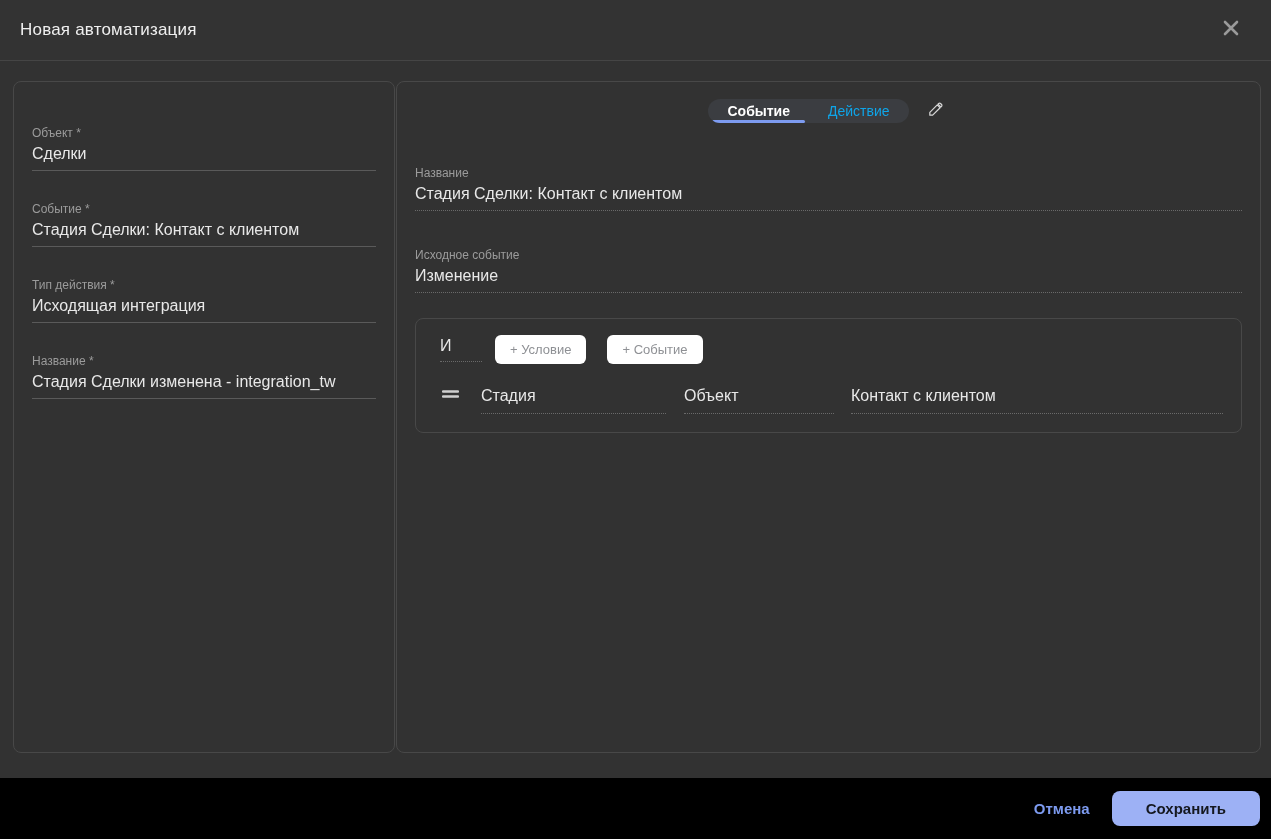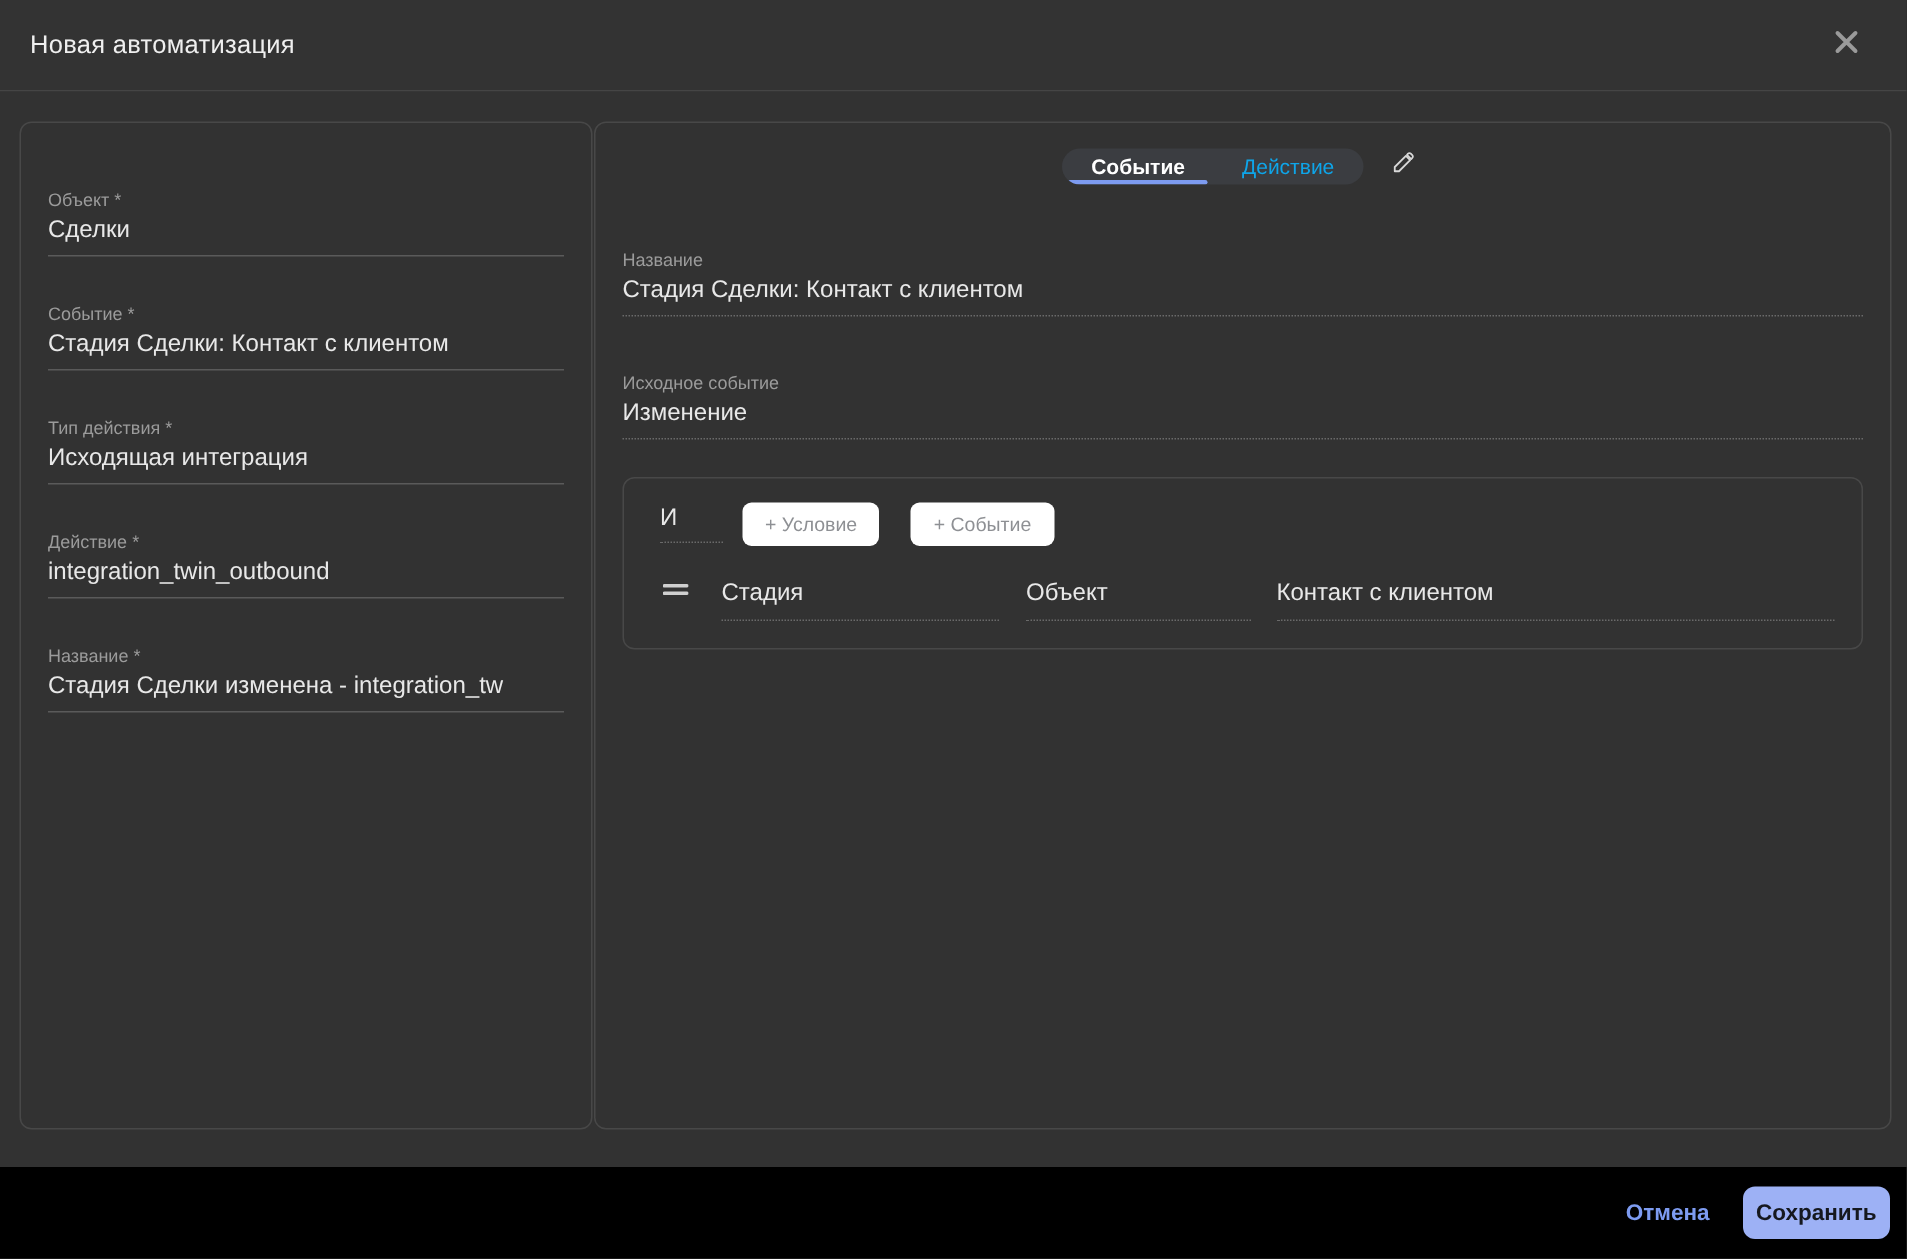--- a/index.html
+++ b/index.html
@@ -102,21 +102,21 @@
   }
   .btn-cancel {
     background: none; border: none; cursor: pointer;
     font-family: inherit; font-size: 15px; font-weight: bold;
     color: var(--accent, #7d9bf0); padding: 6px 10px;
   }
   .btn-save {
     border: none; cursor: pointer;
     font-family: inherit; font-size: 15px; font-weight: bold;
     background: var(--save-bg, #9db1f5); color: #15181f;
-    border-radius: 8px; padding: 9px 9px;
+    border-radius: 8px; padding: 9px 34px;
   }
 </style>
 </head>
 <body style="--accent: #7d9bf0; --save-bg: #9db1f5;">
 
 <div class="modal">
 
   <div class="modal-header">
     <div class="modal-title">Новая автоматизация</div>
     <div class="header-spacer"></div>
@@ -138,24 +138,20 @@
       </div>
       <div class="field">
         <div class="field-label">Событие *</div>
         <div class="field-value underline-solid">Стадия Сделки: Контакт с клиентом</div>
       </div>
       <div class="field">
         <div class="field-label">Тип действия *</div>
         <div class="field-value underline-solid">Исходящая интеграция</div>
       </div>
       <div class="field">
-        <div class="field-label">Действие *</div>
-        <div class="field-value underline-solid">integration_twin_outbound</div>
-      </div>
-      <div class="field">
         <div class="field-label">Название *</div>
         <div class="field-value underline-solid">Стадия Сделки изменена - integration_tw</div>
       </div>
     </div>
 
     <div class="card card-right">
 
       <div class="tabs-row">
         <div class="tabs-pill">
           <div class="tab active">Событие</div>

